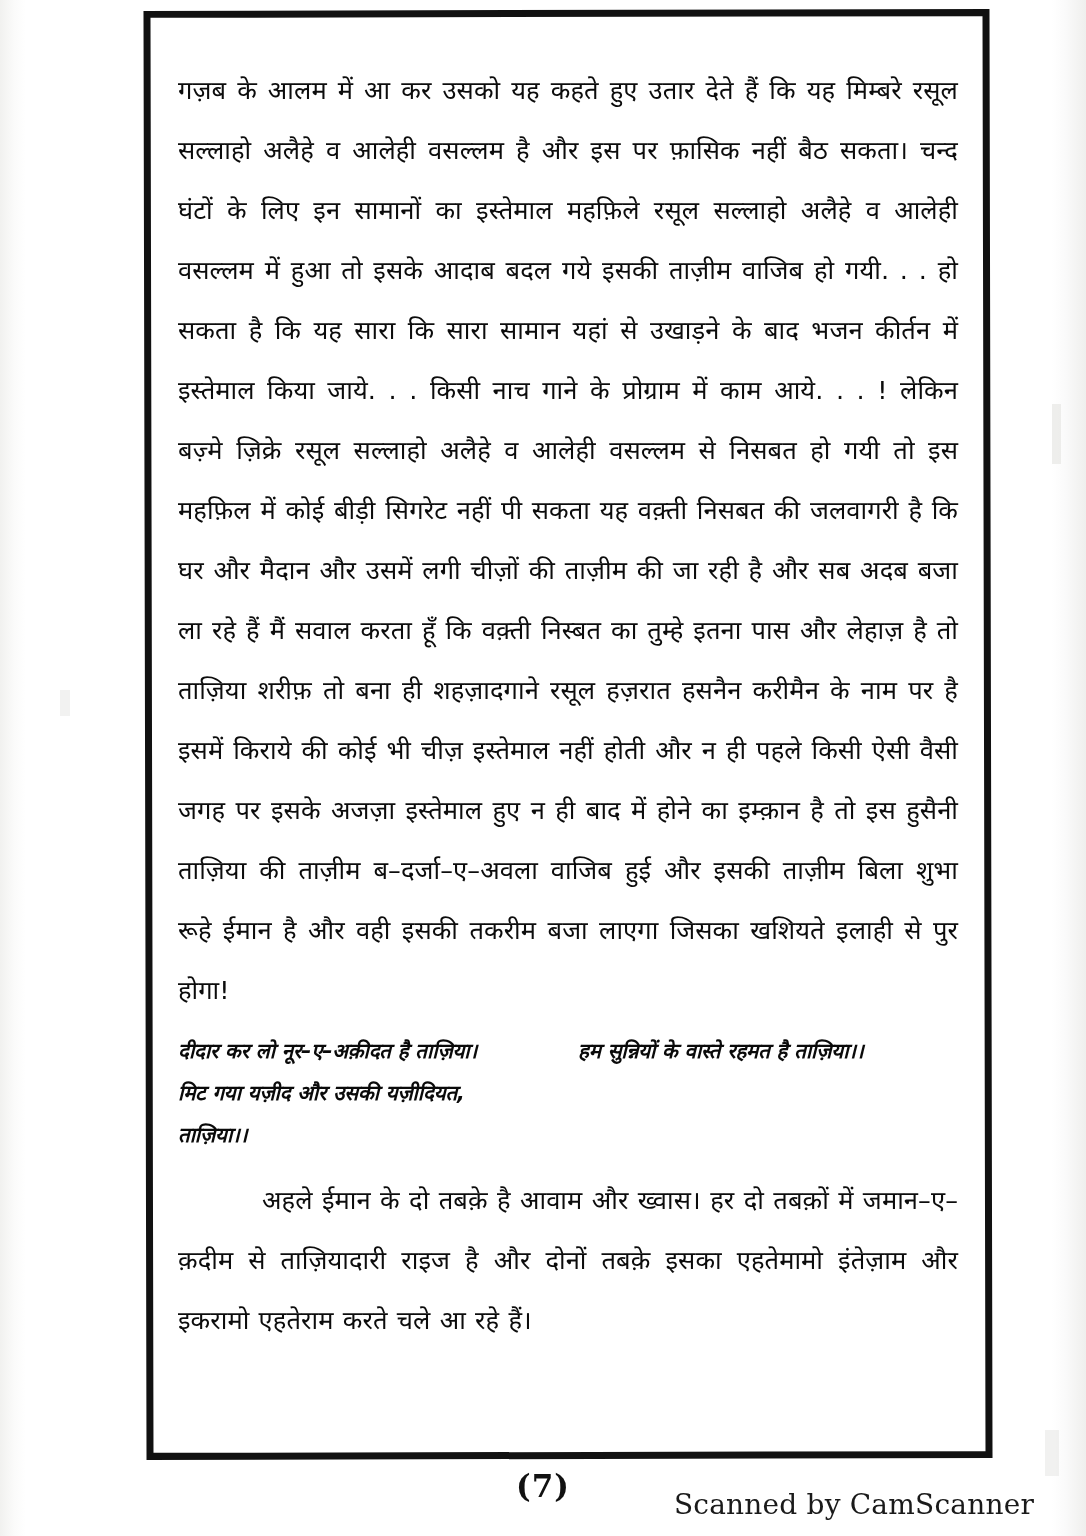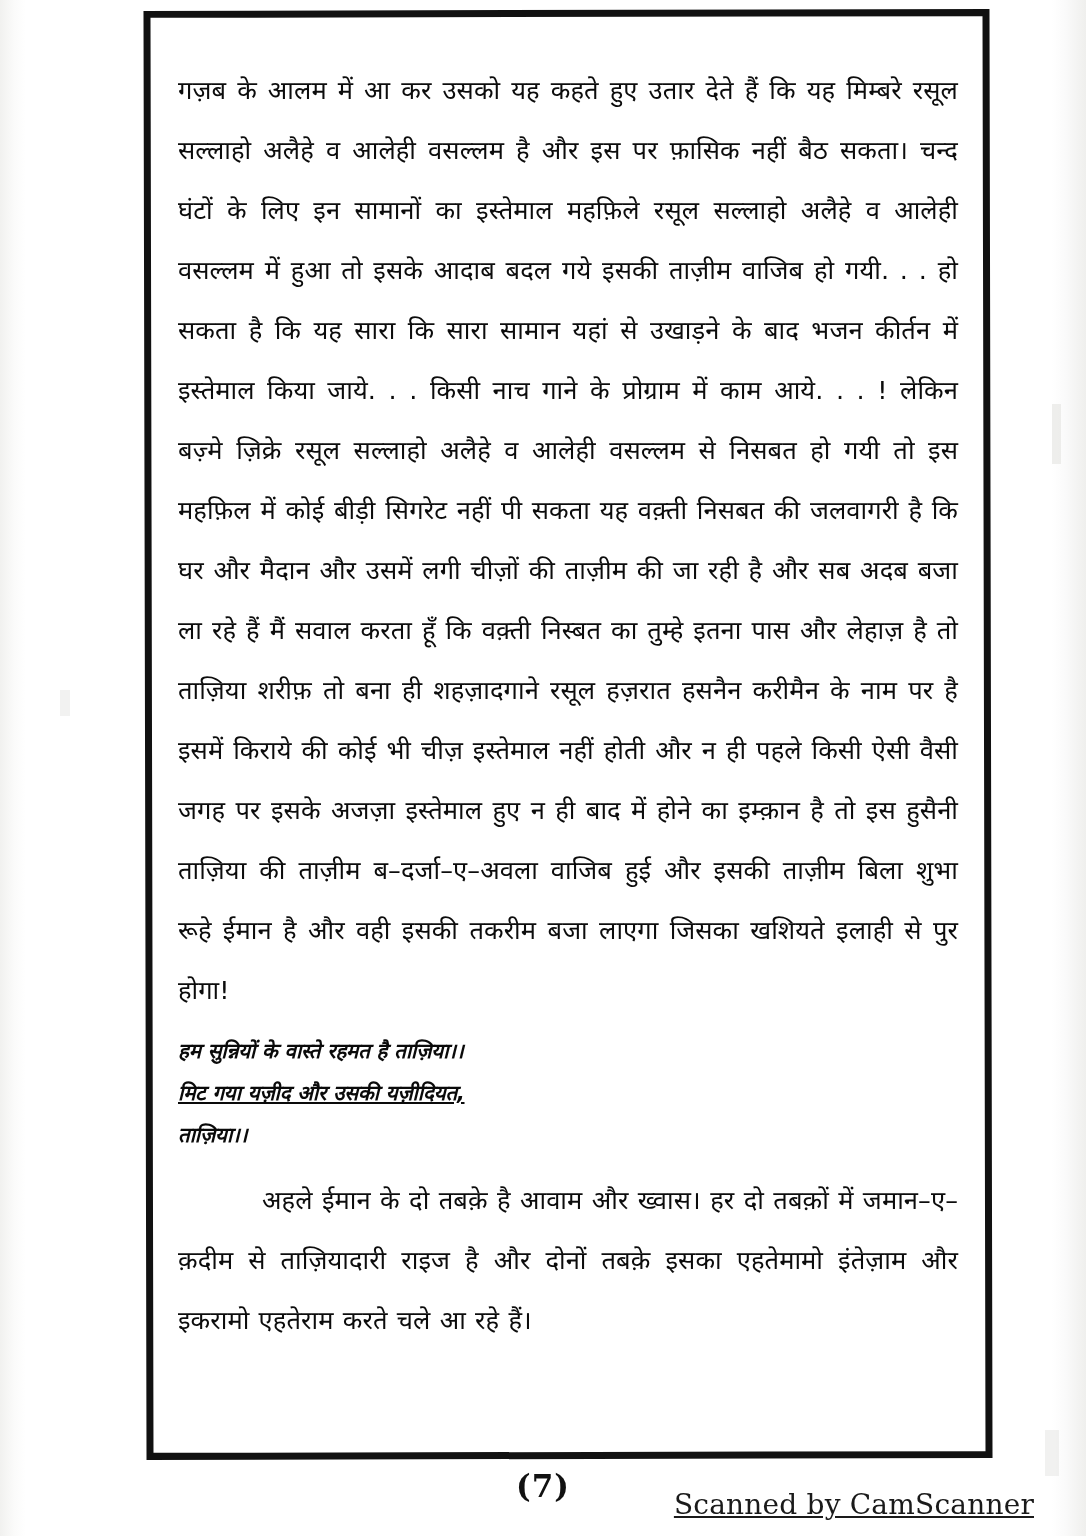--- a/index.html
+++ b/index.html
@@ -102,21 +102,21 @@
     white-space: nowrap;
   }
 
   .couplet-row .hemistich-b {
     flex: 0 0 auto;
     white-space: nowrap;
     text-align: center;
   }
 
   .couplet-1 .hemistich-a { width: 400px; }
-  .couplet-2 .hemistich-a { width: 468px; text-decoration: underline; }
+  .couplet-2 .hemistich-a { width: 468px; }
 
   .couplet-tail {
     display: block;
   }
 
   
   .prose.indented {
     margin-top: 14px;
     text-indent: 84px;
   }
@@ -137,21 +137,20 @@
 
   .watermark {
     position: absolute;
     right: 52px;
     top: 1488px;
     font-family: "DejaVu Serif", serif;
     font-size: 28px;
     color: #1a1a1a;
     letter-spacing: 0.2px;
     white-space: nowrap;
-    text-decoration: underline;
   }
 </style>
 </head>
 <body>
 
 <div class="page">
 
   <div class="scan-shade-left"></div>
   <div class="scan-shade-right"></div>
   <div class="scan-speck" style="left:1052px; top:404px; width:9px; height:60px; opacity:.75;"></div>
@@ -160,20 +159,21 @@
 
   <div class="frame"></div>
 
   <div class="frame-inner">
 
     <p class="prose first">गज़ब के आलम में आ कर उसको यह कहते हुए उतार देते हैं कि यह मिम्बरे रसूल सल्लाहो अलैहे व आलेही वसल्लम है और इस पर फ़ासिक नहीं बैठ सकता। चन्द घंटों के लिए इन सामानों का इस्तेमाल महफ़िले रसूल सल्लाहो अलैहे व आलेही वसल्लम में हुआ तो इसके आदाब बदल गये इसकी ताज़ीम वाजिब हो गयी. . . हो सकता है कि यह सारा कि सारा सामान यहां से उखाड़ने के बाद भजन कीर्तन में इस्तेमाल किया जाये. . . किसी नाच गाने के प्रोग्राम में काम आये. . . ! लेकिन बज़्मे ज़िक्रे रसूल सल्लाहो अलैहे व आलेही वसल्लम से निसबत हो गयी तो इस महफ़िल में कोई बीड़ी सिगरेट नहीं पी सकता यह वक़्ती निसबत की जलवागरी है कि घर और मैदान और उसमें लगी चीज़ों की ताज़ीम की जा रही है और सब अदब बजा ला रहे हैं मैं सवाल करता हूँ कि वक़्ती निस्बत का तुम्हे इतना पास और लेहाज़ है तो ताज़िया शरीफ़ तो बना ही शहज़ादगाने रसूल हज़रात हसनैन करीमैन के नाम पर है इसमें किराये की कोई भी चीज़ इस्तेमाल नहीं होती और न ही पहले किसी ऐसी वैसी जगह पर इसके अजज़ा इस्तेमाल हुए न ही बाद में होने का इम्क़ान है तो इस हुसैनी ताज़िया की ताज़ीम ब–दर्जा–ए–अवला वाजिब हुई और इसकी ताज़ीम बिला शुभा रूहे ईमान है और वही इसकी तकरीम बजा लाएगा जिसका खशियते इलाही से पुर होगा!</p>
 
     <div class="couplets">
 
       <div class="couplet-row couplet-1">
+        <span class="hemistich-a">दीदार कर लो नूर–ए–अक़ीदत है ताज़िया।</span>
         <span class="hemistich-b">हम सुन्नियों के वास्ते रहमत है ताज़िया।।</span>
       </div>
 
       <div class="couplet-row couplet-2">
         <span class="hemistich-a">मिट गया यज़ीद और उसकी यज़ीदियत,</span>
       </div>
 
       <span class="couplet-tail">ताज़िया।।</span>
 
     </div>

